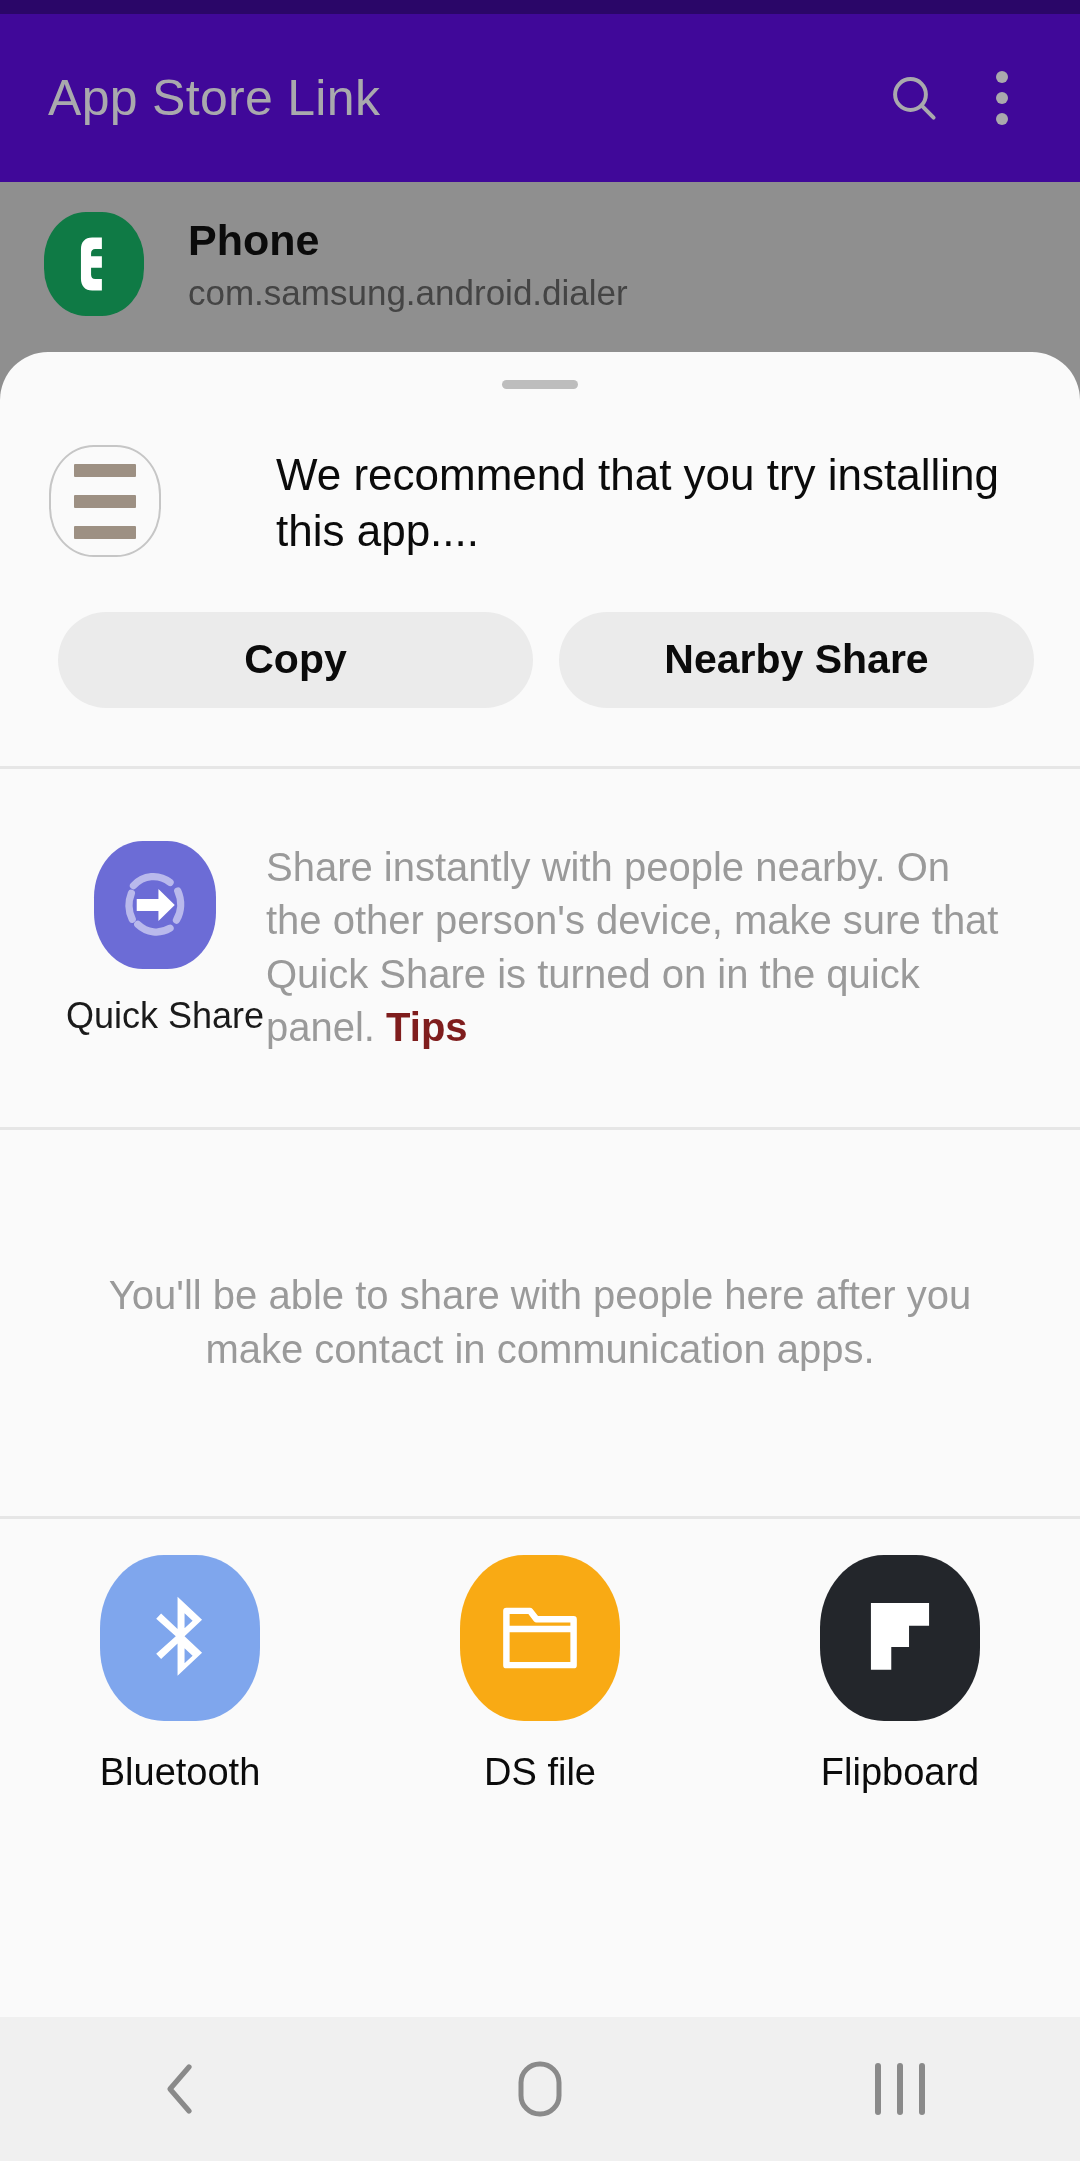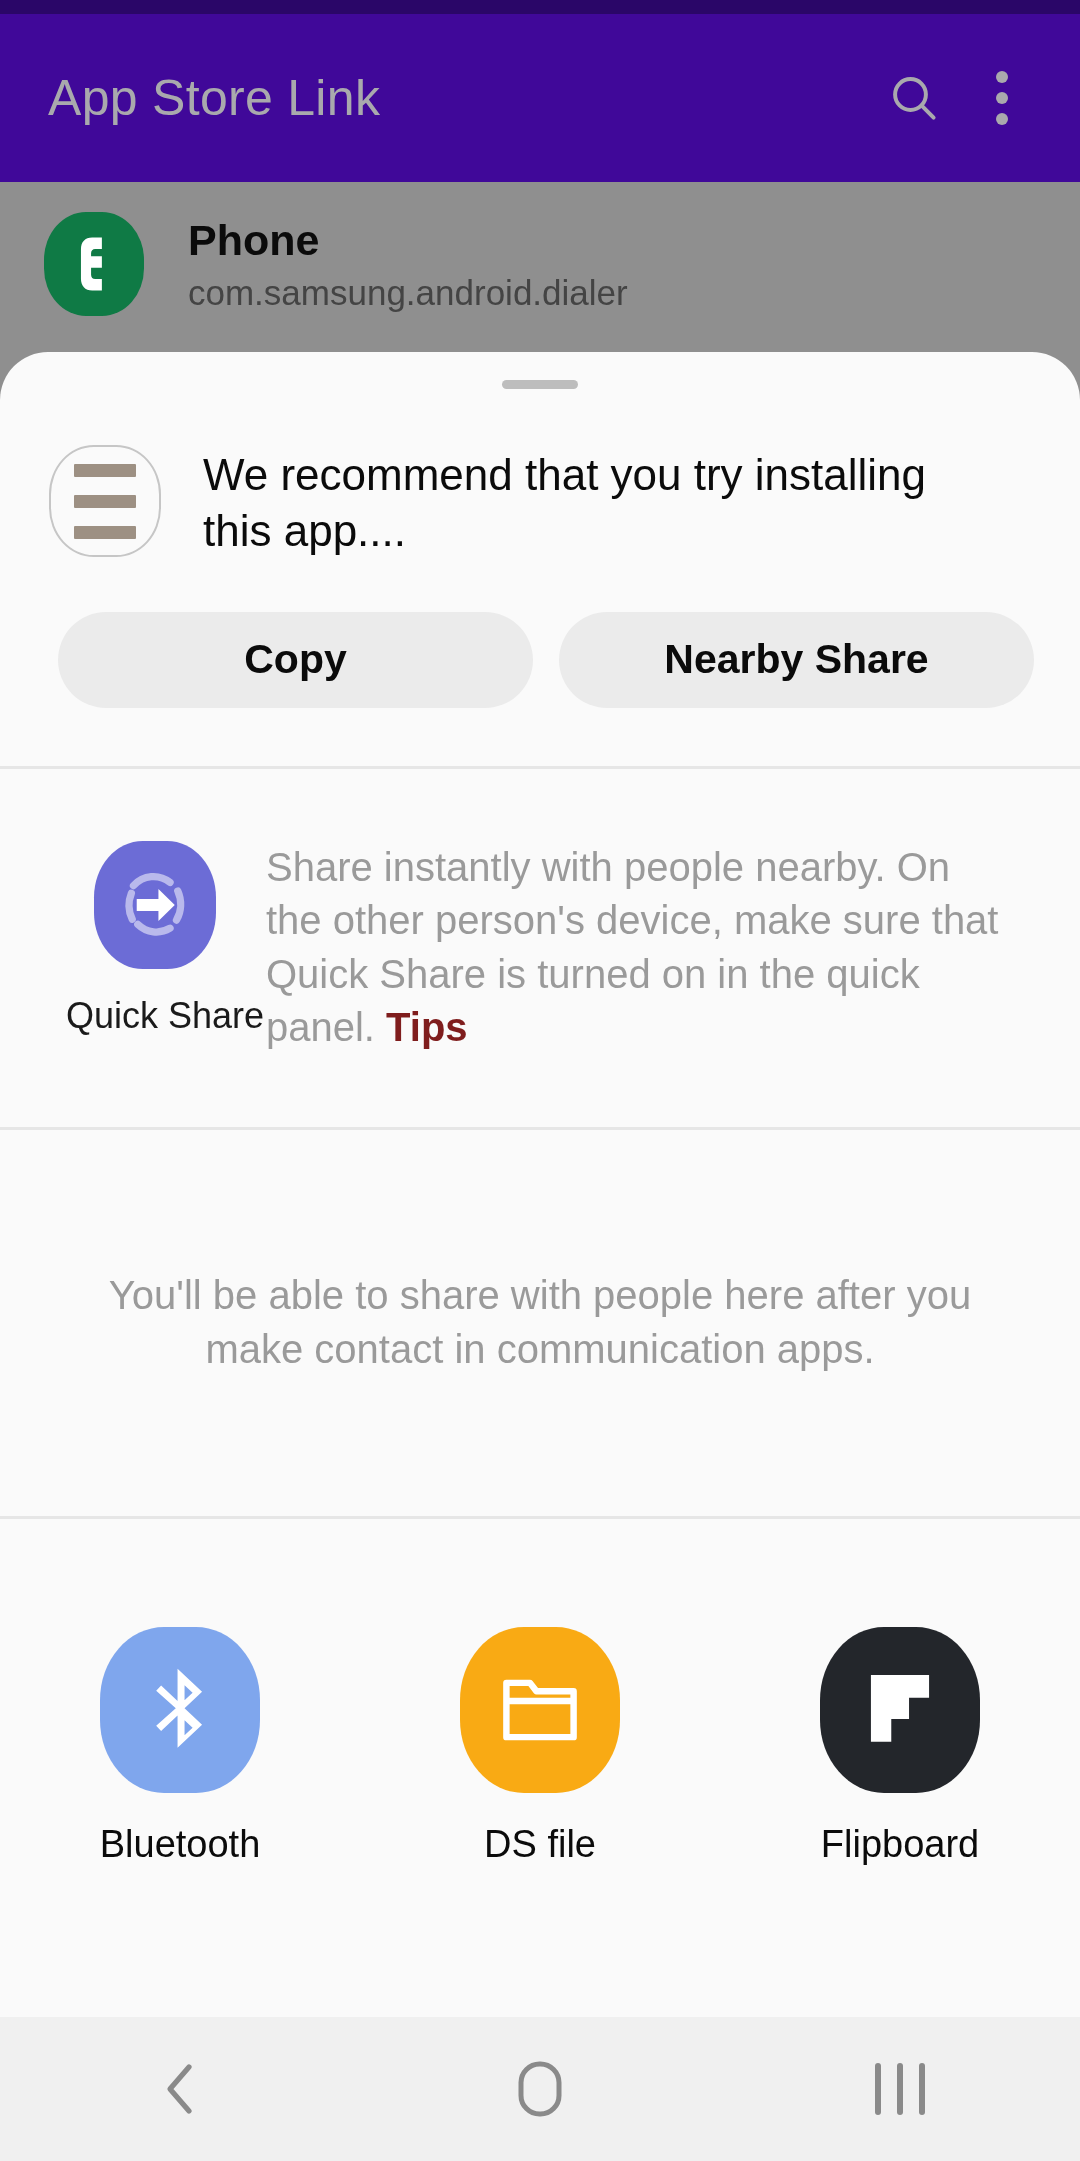--- a/index.html
+++ b/index.html
@@ -84,20 +84,21 @@
   .grabber {
     width:76px; height:9px; border-radius:6px;
     background:#bdbdbd;
     margin:28px auto 0;
   }
 
   
   .preview {
     display:flex; align-items:flex-start;
     padding:56px 44px 0 49px;
+    justify-content:space-between;
   }
   .preview-thumb {
     width:112px; height:112px; flex:none;
     border:2px solid #c6c6c6;
     border-radius:40% / 44%;
     display:flex; flex-direction:column;
     align-items:center; justify-content:center;
     gap:18px;
     background:#fafafa;
   }
@@ -164,21 +165,21 @@
     display:flex; align-items:center; justify-content:center;
     padding:0 60px;
   }
   .empty p {
     font-size:40px; color:#9a9a9a; line-height:1.34;
     text-align:center; max-width:880px;
   }
 
   
   .apps {
-    display:flex; padding:108px 0 0 0;
+    display:flex; padding:36px 0 0 0;
   }
   .app {
     flex:1; display:flex; flex-direction:column; align-items:center;
     cursor:pointer;
   }
   .app-icon {
     width:160px; height:166px;
     border-radius:40% / 44%;
     display:flex; align-items:center; justify-content:center;
     overflow:hidden;

